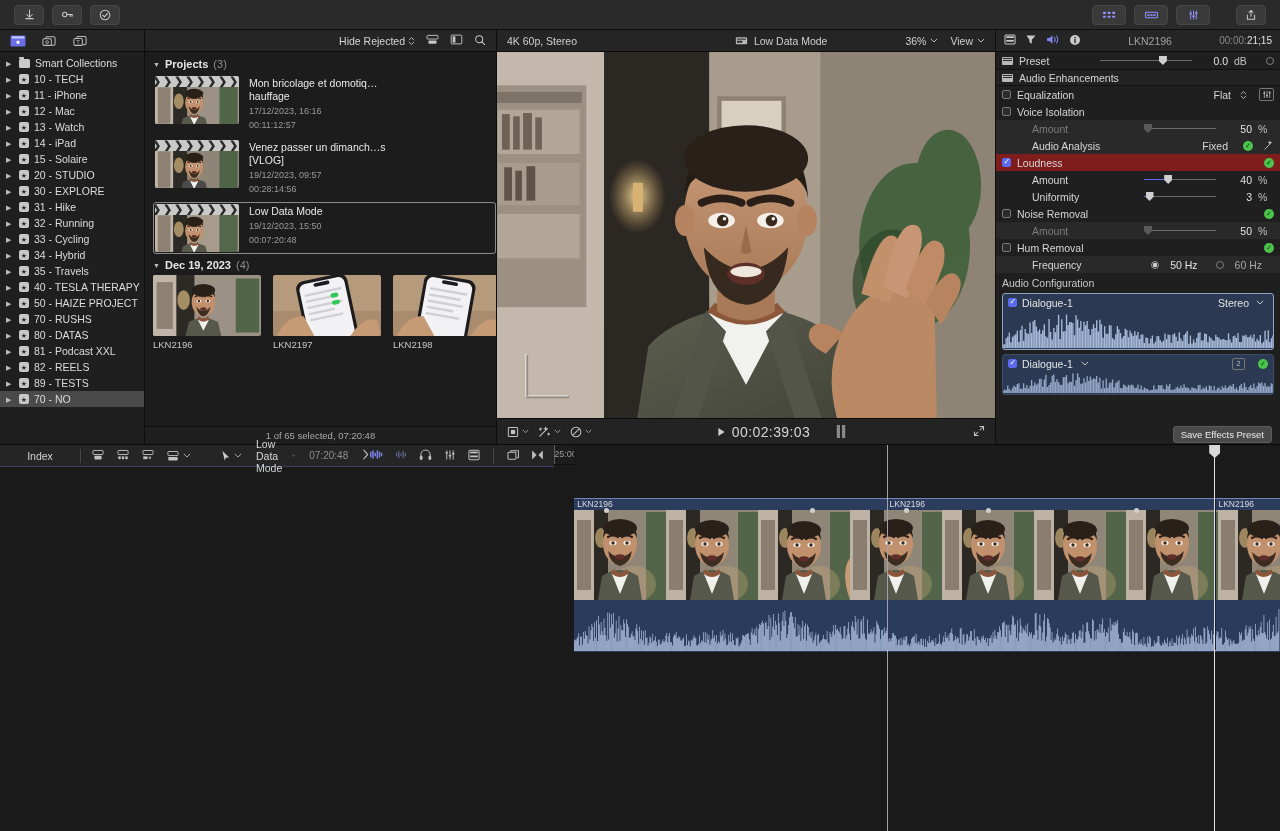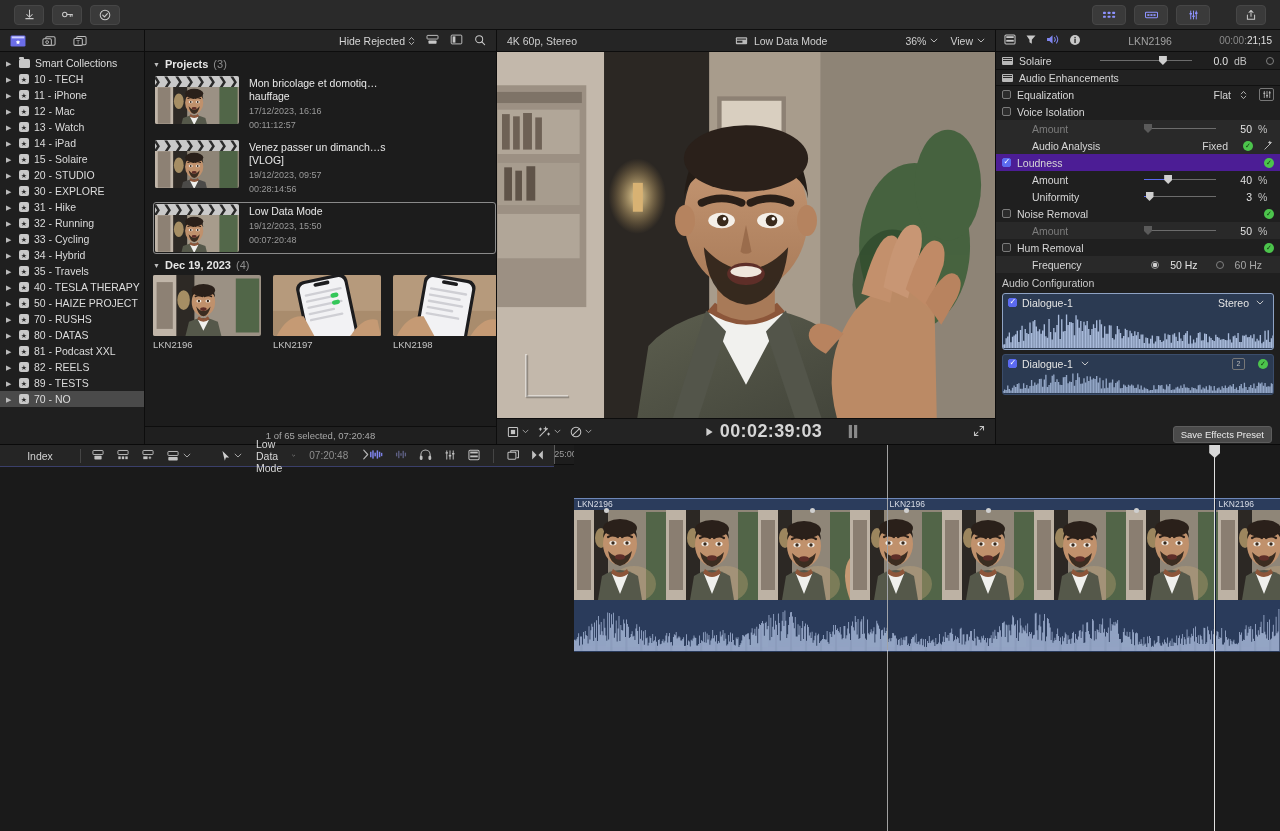--- a/index.html
+++ b/index.html
@@ -94,38 +94,38 @@
   .vb-center { flex:1; display:flex; align-items:center; justify-content:center; gap:6px; }
   .vb-right { display:flex; align-items:center; gap:12px; }
   .vb-menu { display:flex; align-items:center; gap:4px; }
   .viewer-canvas { flex:1; background:#1a1a1a; display:flex; align-items:center;
                    justify-content:center; position:relative; overflow:hidden; }
   .vframe { width:100%; height:100%; position:relative; overflow:hidden; }
   .transport { height:26px; flex:0 0 26px; background:#232323; display:flex; align-items:center;
                padding:0 10px; border-top:1px solid #0d0d0d; }
   .tp-left { display:flex; align-items:center; gap:9px; }
   .tp-mid { flex:1; display:flex; align-items:center; justify-content:center; gap:6px; }
-  .tc-big { font-size:18px; color:#d5d5d5; letter-spacing:0.4px; font-family:"Liberation Sans",sans-serif;font-weight:bold;}
+  .tc-big { font-size:14px; color:#d5d5d5; letter-spacing:0.4px; font-family:"Liberation Sans",sans-serif;}
   .tp-icon { display:flex; align-items:center; gap:3px; color:#c4c4c4; }
 
   
   .inspector { width:285px; background:#1f1f1f; display:flex; flex-direction:column;
                border-left:1px solid #0d0d0d; }
   .insp-bar { height:22px; flex:0 0 22px; background:#252525; border-bottom:1px solid #0d0d0d;
               display:flex; align-items:center; padding:0 8px; gap:9px; font-size:10px; }
   .insp-title { flex:1; text-align:center; color:#a0a0a0; font-size:10.5px; }
   .insp-tc { color:#8a8a8a; font-size:10px; }
   .insp-tc b { color:#e0e0e0; font-weight:normal; }
   .insp-body { flex:1; overflow:hidden; }
   .row { height:17px; display:flex; align-items:center; padding:0 6px; font-size:10.5px;
          color:#d6d6d6; gap:6px; }
   .row.dim { color:#7c7c7c; }
   .row.alt { background:#292929; }
   .row.hdr { border-top:1px solid #111; border-bottom:1px solid #111; background:#222; }
-  .row.sel { background:#4c1d95; }
+  .row.sel { background:#7f1d1d; }
   .row-label { flex:0 0 auto; }
   .row-label.ind { padding-left:15px; }
   .spacer { flex:1; }
   .cb { width:9px; height:9px; border:1px solid #7b7b7b; border-radius:2px; background:#2c2c2c;
         flex:0 0 9px; }
   .cb.on { background:#5b6af0; border-color:#5b6af0; position:relative; }
   .cb.on:after { content:'✓'; position:absolute; left:0.5px; top:-2.5px; font-size:8px; color:#fff; }
   .slider { width:72px; height:10px; position:relative; display:flex; align-items:center; }
   .slider .track { position:absolute; left:0; right:0; height:1px; background:#6c6c6c; }
   .slider .fill { position:absolute; left:0; height:1.5px; background:#5b6af0; }
@@ -855,21 +855,21 @@
         <div class="insp-title">LKN2196</div>
         <div class="insp-tc">
           <span>00:00:</span><b>21;15</b>
         </div>
       </div>
 
       <div class="insp-body">
 
         <div class="row">
           <span class="ic-clip"></span>
-          <span class="row-label">Solaire</span>
+          <span class="row-label">Preset</span>
           <span class="spacer"></span>
           <div class="slider" style="width:92px">
             <div class="track"></div>
             <div class="knob" style="left:64%"></div>
           </div>
           <span class="val">0.0</span>
           <span class="unit">dB</span>
           <span class="radio" style="margin-left:10px"></span>
         </div>
 

